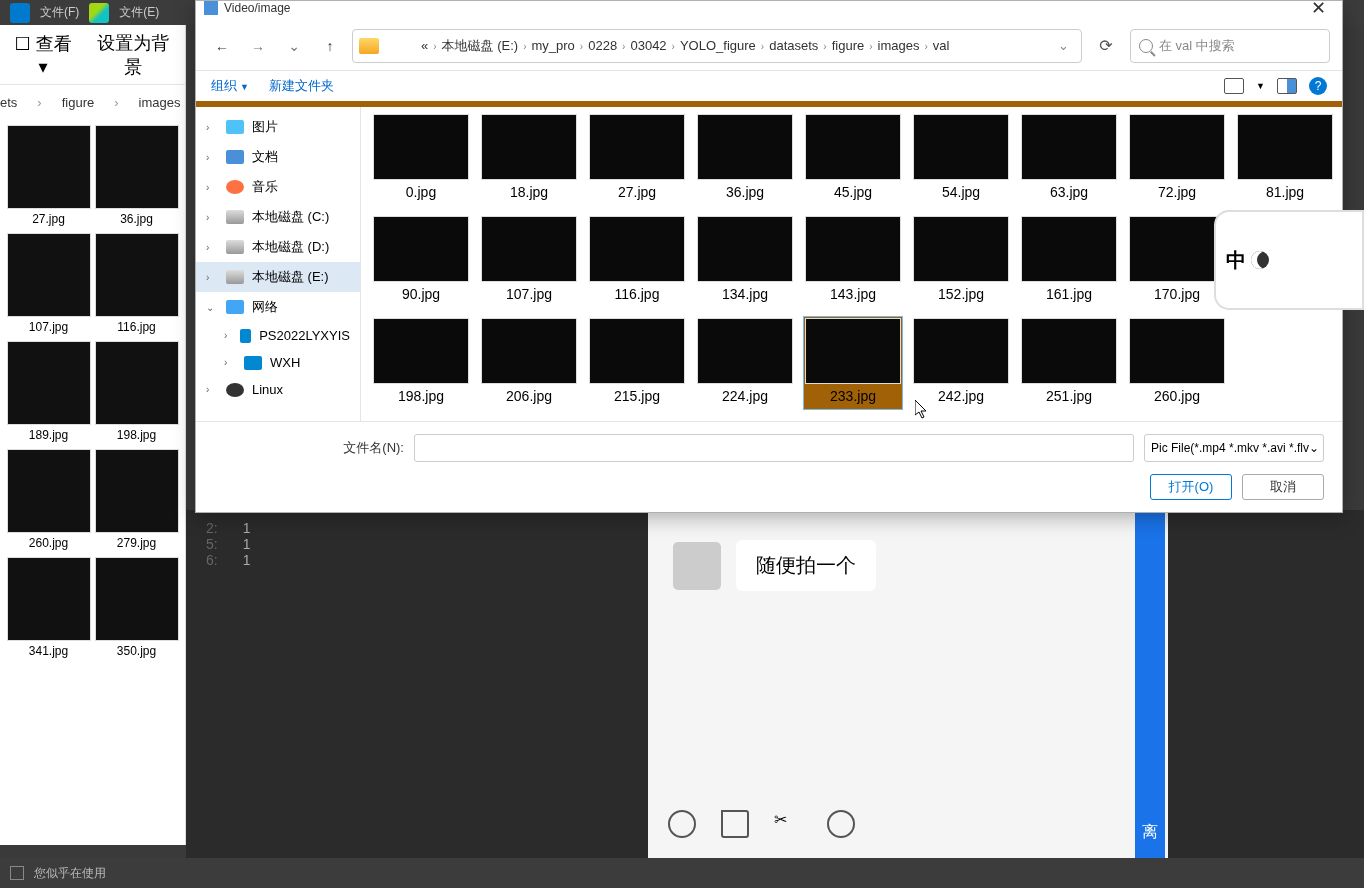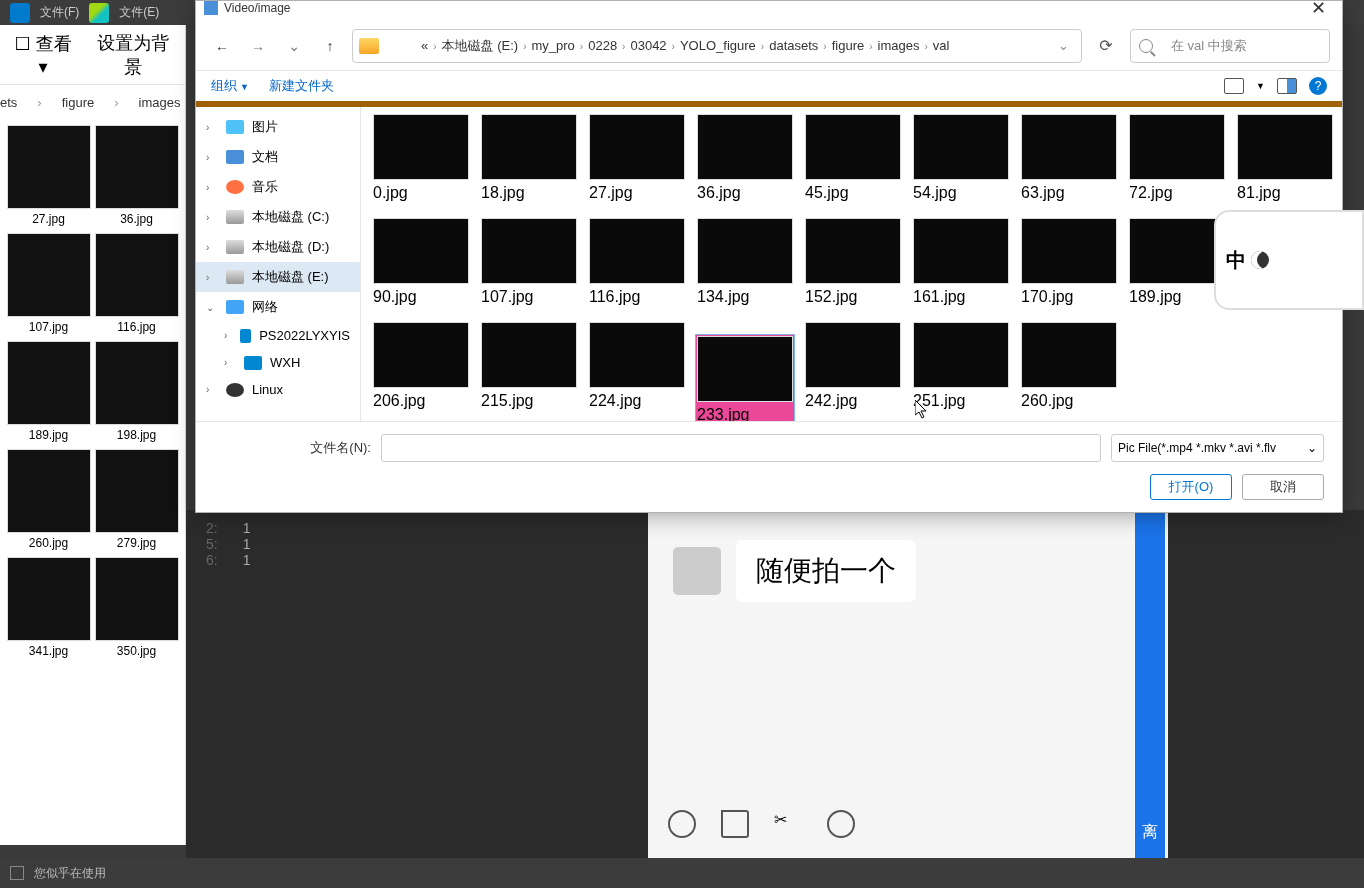--- a/index.html
+++ b/index.html
@@ -24,21 +24,21 @@
 .bg-editor { position: absolute; left: 186px; top: 510px; right: 0; bottom: 30px; background: #2b2b2b; color: #aaa; font-family: monospace; font-size: 14px; padding: 10px 20px; }
 .bg-editor .ln { display: flex; gap: 25px; }
 .bg-editor .ln .no { color: #666; }
 
 .bg-status { position: absolute; bottom: 0; left: 0; right: 0; height: 30px; background: #3c3c3c; display: flex; align-items: center; padding: 0 10px; color: #bbb; font-size: 12px; gap: 10px; }
 .bg-status .icon { width: 14px; height: 14px; border: 1px solid #888; }
 
 .bg-chat { position: absolute; left: 648px; top: 510px; width: 520px; bottom: 30px; background: #f5f5f5; }
 .bg-chat .msg { display: flex; align-items: center; gap: 15px; padding: 30px 25px; }
 .bg-chat .avatar { width: 48px; height: 48px; background: #ccc; border-radius: 5px; }
-.bg-chat .bubble { background: #fff; padding: 12px 20px; border-radius: 6px; font-size: 28px; }
+.bg-chat .bubble { background: #fff; padding: 12px 20px; border-radius: 6px; font-size: 20px; }
 .bg-chat .tools { position: absolute; bottom: 20px; left: 20px; display: flex; gap: 25px; }
 .bg-chat .tools .ic { width: 28px; height: 28px; border: 2px solid #555; border-radius: 50%; }
 .bg-chat .tools .ic.folder { border-radius: 3px; border-top-left-radius: 0; }
 .bg-blue { position: absolute; left: 1135px; top: 510px; width: 30px; bottom: 30px; background: #1a73e8; color: #fff; display: flex; align-items: flex-end; justify-content: center; padding-bottom: 15px; font-size: 16px; }
 
 
 .widget { position: absolute; right: 0; top: 210px; width: 150px; height: 100px; background: #fff; border-radius: 15px 0 0 15px; border: 2px solid #ddd; display: flex; align-items: center; padding: 10px; gap: 5px; z-index: 200; }
 .widget .txt { font-size: 20px; font-weight: bold; }
 .widget .moon { width: 18px; height: 18px; background: #333; border-radius: 50%; box-shadow: inset 6px 0 0 #fff; }
 
@@ -50,21 +50,21 @@
 
 .dialog-nav { height: 50px; display: flex; align-items: center; padding: 0 12px; gap: 8px; border-bottom: 1px solid #e5e5e5; }
 .nav-btn { width: 28px; height: 28px; display: flex; align-items: center; justify-content: center; color: #777; font-size: 14px; cursor: pointer; }
 .nav-btn.active { color: #333; }
 .addr-bar { flex: 1; height: 34px; border: 1px solid #ccc; border-radius: 4px; display: flex; align-items: center; padding: 0 6px; font-size: 13px; overflow: hidden; gap: 36px; }
 .addr-bar .folder-ic { width: 20px; height: 16px; background: linear-gradient(#ffd766, #f5a623); border-radius: 2px; margin-right: 6px; }
 .addr-bar .sep { color: #888; margin: 0 5px; font-size: 10px; }
 .addr-bar .crumb { color: #333; white-space: nowrap; }
 .addr-bar .dd { margin-left: auto; color: #888; padding: 0 6px; }
 .refresh-btn { width: 32px; height: 32px; display: flex; align-items: center; justify-content: center; color: #555; }
-.search-box { width: 200px; height: 34px; border: 1px solid #ccc; border-radius: 4px; display: flex; align-items: center; padding: 0 8px; font-size: 13px; color: #888; gap: 18px; }
+.search-box { width: 200px; height: 34px; border: 1px solid #ccc; border-radius: 4px; display: flex; align-items: center; padding: 0 8px; font-size: 13px; color: #888; gap: 6px; }
 .search-box .mag { width: 14px; height: 14px; border: 1.5px solid #888; border-radius: 50%; position: relative; }
 .search-box .mag::after { content: ''; position: absolute; width: 6px; height: 1.5px; background: #888; transform: rotate(45deg); bottom: -3px; right: -4px; }
 
 .dialog-toolbar { height: 36px; display: flex; align-items: center; padding: 0 15px; gap: 20px; border-bottom: 6px solid #a16207; font-size: 13px; }
 .dialog-toolbar .link { color: #0066cc; cursor: pointer; }
 .dialog-toolbar .dd-ic { font-size: 9px; margin-left: 3px; }
 .dialog-toolbar .right { margin-left: auto; display: flex; gap: 12px; align-items: center; }
 .view-btn { width: 20px; height: 16px; border: 1.5px solid #555; border-radius: 2px; }
 .help-btn { width: 18px; height: 18px; border-radius: 50%; background: #0078d4; color: #fff; font-size: 12px; display: flex; align-items: center; justify-content: center; }
 
@@ -77,30 +77,30 @@
 .side-item .ic.img { background: #4fc3f7; border-radius: 2px; }
 .side-item .ic.doc { background: #4a90d9; border-radius: 2px; }
 .side-item .ic.music { background: #ff7043; border-radius: 50%; }
 .side-item .ic.disk { background: linear-gradient(#ddd, #999); border-radius: 2px; }
 .side-item .ic.net { background: #42a5f5; border-radius: 2px; }
 .side-item .ic.pc { background: #0288d1; border-radius: 2px; }
 .side-item .ic.linux { background: #333; border-radius: 50%; }
 
 .grid-pane { flex: 1; padding: 5px 10px; overflow-y: auto; }
 .file-grid { display: grid; grid-template-columns: repeat(9, 100px); gap: 8px; }
-.file-item { width: 100px; font-size: 16px; cursor: pointer; padding: 2px; }
-.file-item.selected { background: #ec4899; border: 1px solid #7ab8e8; padding: 1px; margin-top: 14px; }
+.file-item { width: 100px; text-align: center; font-size: 14px; cursor: pointer; padding: 2px; }
+.file-item.selected { background: #a16207; border: 1px solid #7ab8e8; padding: 1px; }
 .file-thumb { width: 96px; height: 66px; background: #0a0a0a; border: 1px solid #ddd; display: flex; align-items: center; justify-content: center; color: #ccc; font-size: 8px; overflow: hidden; }
 .file-label { padding: 4px 0; }
 
 .dialog-footer { padding: 12px 18px; display: flex; flex-direction: column; gap: 12px; border-top: 1px solid #e5e5e5; }
 .footer-row { display: flex; align-items: center; gap: 10px; }
 .footer-label { font-size: 13px; color: #333; margin-left: auto; }
 .filename-input { flex: 1; max-width: 720px; height: 28px; border: 1px solid #ccc; border-radius: 3px; padding: 0 6px; font-size: 13px; }
-.filetype { width: 213px; height: 28px; border: 1px solid #ccc; border-radius: 3px; padding: 0 6px; font-size: 12px; display: flex; align-items: center; white-space: nowrap; overflow: hidden; }
+.filetype { width: 180px; height: 28px; border: 1px solid #ccc; border-radius: 3px; padding: 0 6px; font-size: 12px; display: flex; align-items: center; white-space: nowrap; overflow: hidden; }
 .filetype .dd { margin-left: auto; }
 .dlg-btn { width: 82px; height: 26px; border: 1px solid #0078d4; background: #fff; color: #0078d4; font-size: 13px; border-radius: 3px; display: flex; align-items: center; justify-content: center; cursor: pointer; }
 .dlg-btn.cancel { border-color: #aaa; color: #333; }
 
 .cursor { position: absolute; left: 915px; top: 400px; width: 14px; height: 20px; z-index: 300; pointer-events: none; }
 .cursor svg { width: 100%; height: 100%; }
 </style>
 </head>
 <body>
 
@@ -347,20 +347,24 @@
           <div class="file-item">
             <div class="file-thumb"></div>
             <div class="file-label">116.jpg</div>
           </div>
           <div class="file-item">
             <div class="file-thumb"></div>
             <div class="file-label">134.jpg</div>
           </div>
           <div class="file-item">
             <div class="file-thumb"></div>
+            <div class="file-label">143.jpg</div>
+          </div>
+          <div class="file-item">
+            <div class="file-thumb"></div>
             <div class="file-label">152.jpg</div>
           </div>
           <div class="file-item">
             <div class="file-thumb"></div>
             <div class="file-label">161.jpg</div>
           </div>
           <div class="file-item">
             <div class="file-thumb"></div>
             <div class="file-label">170.jpg</div>
           </div>

